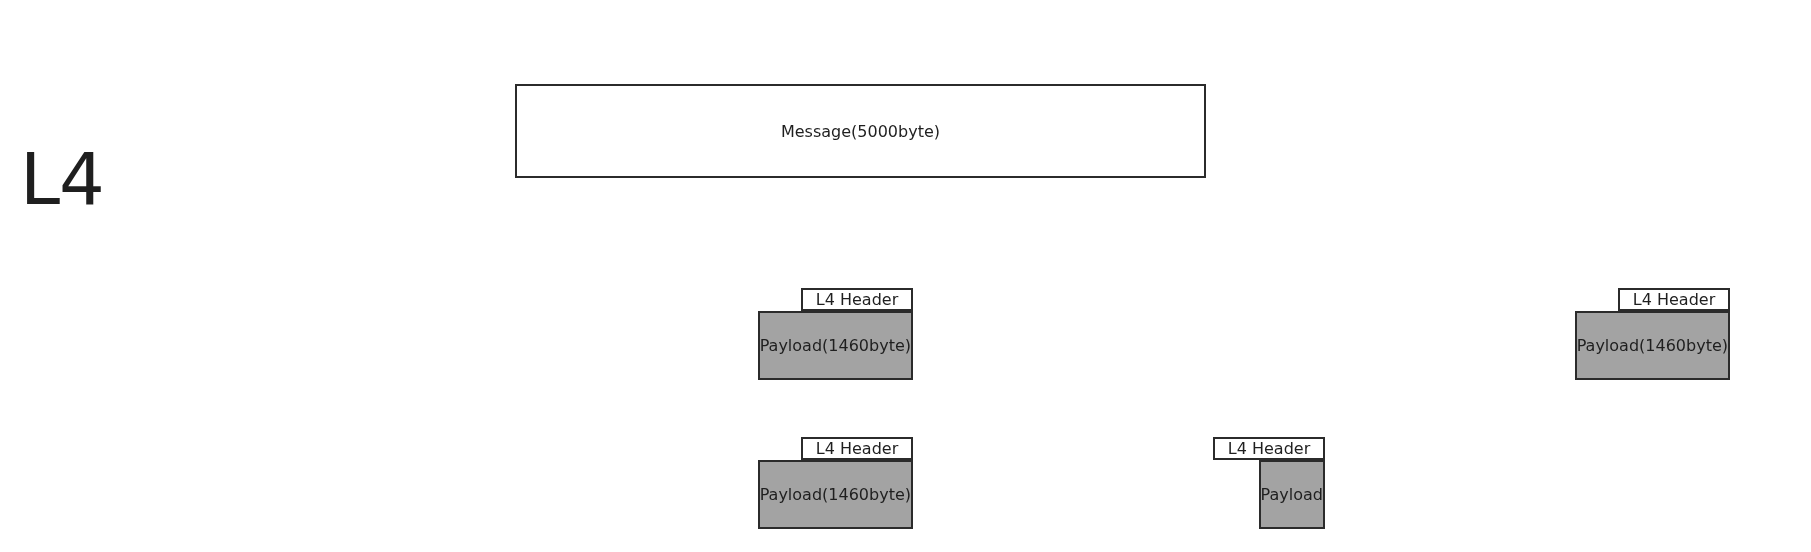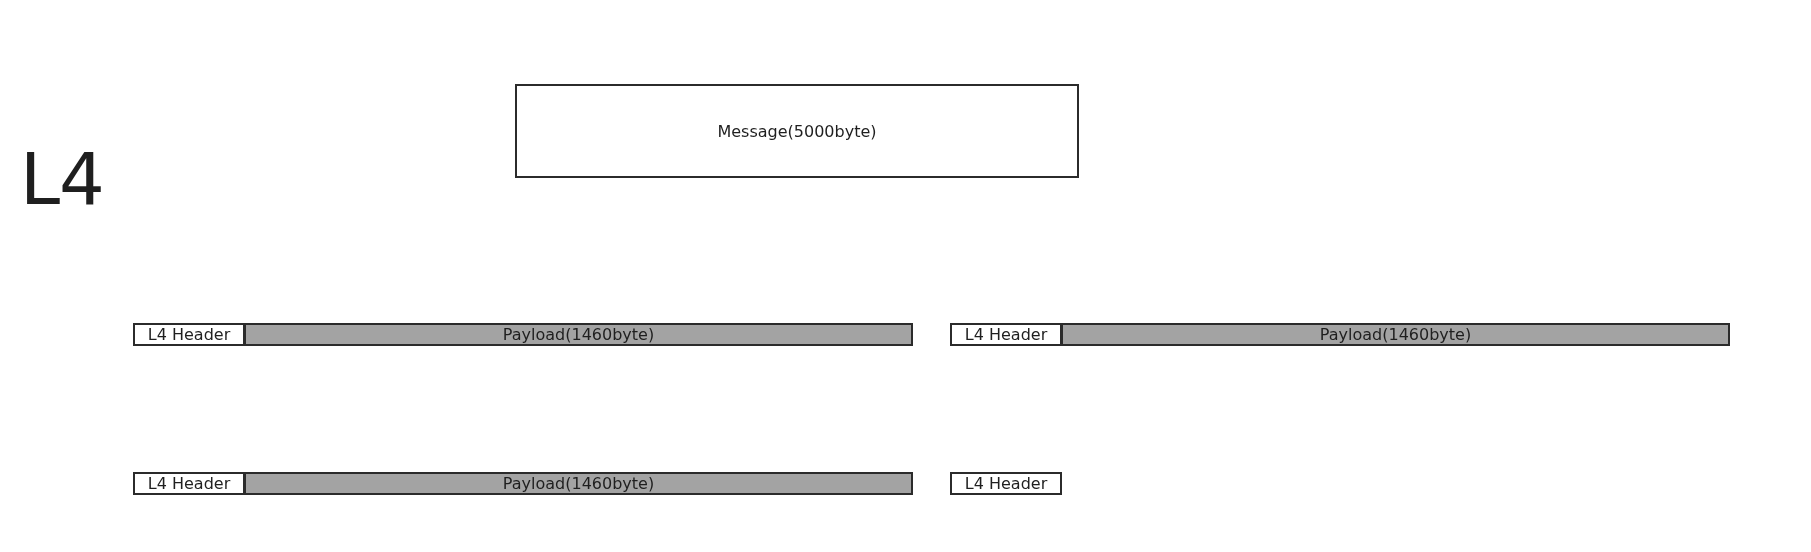--- a/index.html
+++ b/index.html
@@ -47,30 +47,31 @@
     font-size: 16px;
     color: #1f1f1f;
     white-space: nowrap;
     text-align: center;
   }
 
   
   .message-box {
     left: 515px;
     top: 84px;
-    width: 564px;
+    width: 691px;
     height: 94px;
   }
 
   
   .segment {
     position: absolute;
     display: flex;
-    align-items: center;
+    align-items: flex-end;
     box-sizing: border-box;
+    flex-direction: column;
   }
   .seg-header {
     box-sizing: border-box;
     border: 2px solid #2b2b2b;
     background: #ffffff;
     display: flex;
     align-items: center;
     justify-content: center;
     flex: 0 0 auto;
   }
@@ -141,15 +142,18 @@
     </div>
     <div class="seg-payload">
       <span class="seg-text">Payload(1460byte)</span>
     </div>
   </div>
 
   <div class="segment seg-r2c2">
     <div class="seg-header">
       <span class="seg-text">L4 Header</span>
     </div>
+    <div class="seg-payload">
+      <span class="seg-text">Payload</span>
+    </div>
   </div>
 
 </div>
 
 </body></html>

